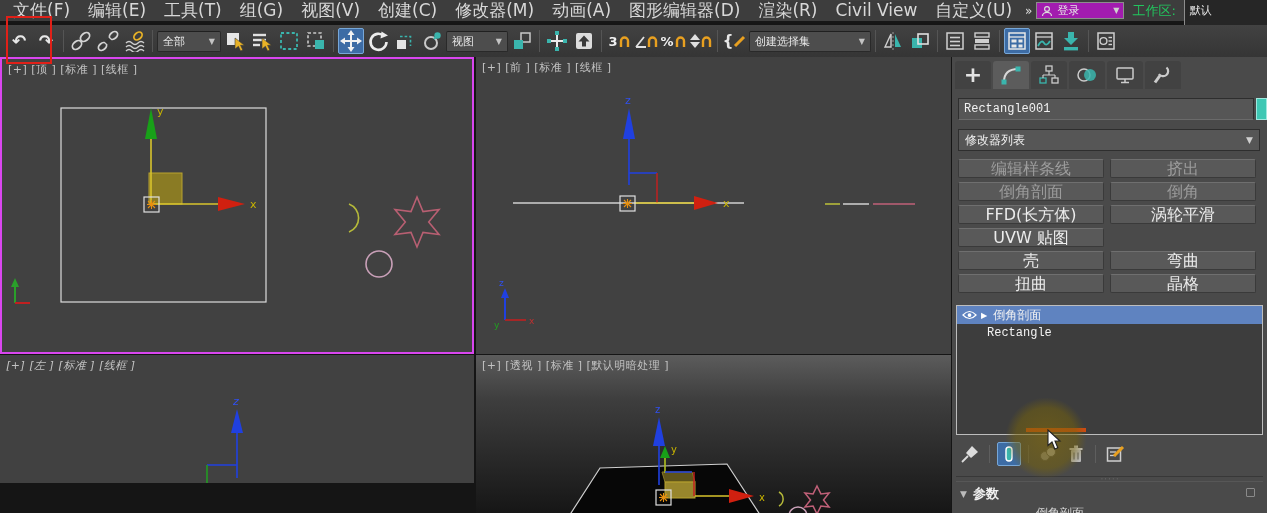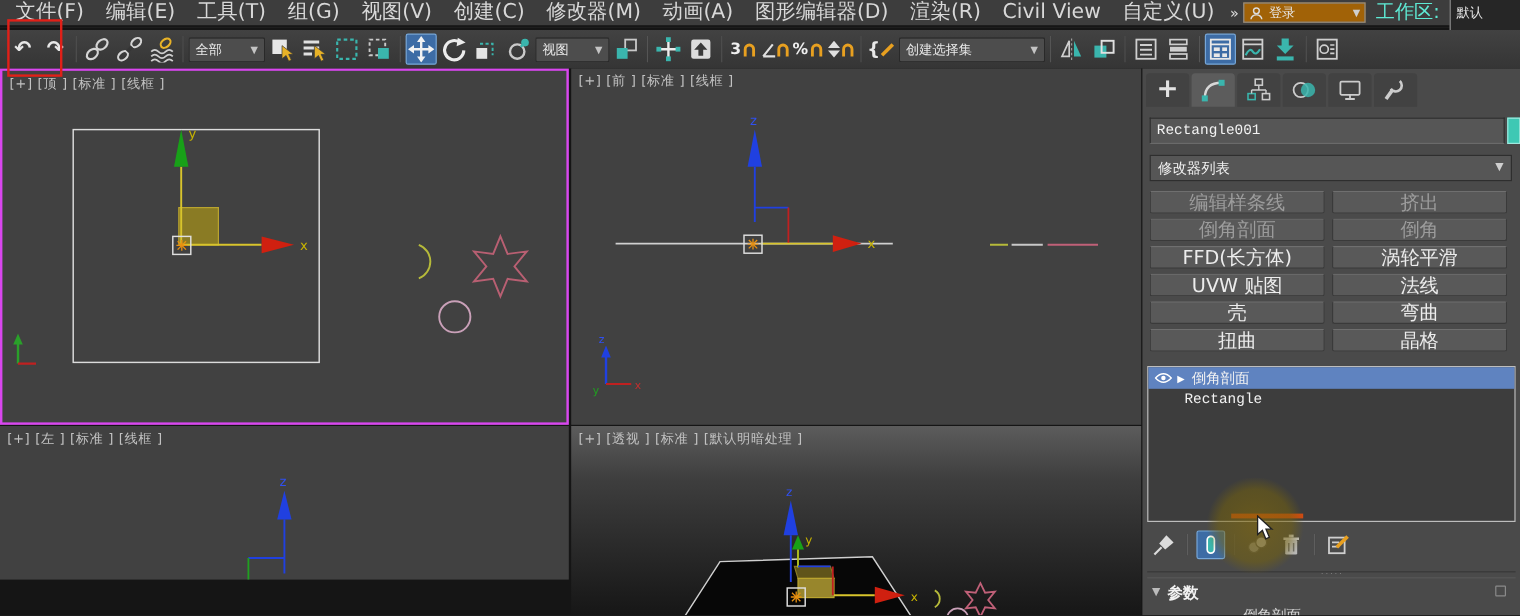--- a/index.html
+++ b/index.html
@@ -12,25 +12,25 @@
   
   .menubar {
     position:absolute; left:0; top:0; width:1267px; height:23px;
     background:#3d3d3d; display:flex; align-items:center; padding-left:4px;
     border-bottom:2px solid #161616; z-index:5;
   }
   .menu-item { font-size:17px; color:#d8d8d8; padding:0 9px; line-height:21px; white-space:nowrap; cursor:default; }
   .menu-chevron { color:#e0e0e0; font-size:12px; padding:0 4px; }
   .menu-right { margin-left:auto; display:flex; align-items:center; gap:8px; padding-right:2px; }
   .login-box {
-    width:102px; height:17px; background:#a16207; border:1px solid #8d8d8d;
+    width:88px; height:17px; background:#a21caf; border:1px solid #8d8d8d;
     display:flex; align-items:center; gap:4px; padding:0 4px; color:#e6e6e6; font-size:11px;
   }
   .login-box .caret { margin-left:auto; font-size:8px; color:#cfcfcf; }
-  .ws-label { color:#5eead4; font-size:16px; white-space:nowrap; }
+  .ws-label { color:#22c55e; font-size:13px; white-space:nowrap; }
   .ws-box {
     width:148px; height:30px; background:#262626; border:1px solid #8d8d8d;
     color:#e6e6e6; font-size:11px; display:flex; align-items:center; padding:0 5px;
   }
   
   .toolbar {
     position:absolute; left:0; top:25px; width:1267px; height:32px;
     background:linear-gradient(#424242,#353535); display:flex; align-items:center;
     gap:1px; padding-left:6px; z-index:5;
   }
@@ -46,21 +46,21 @@
     border-radius:2px; color:#e8e8e8; font-size:11px; display:flex; align-items:center;
     padding:0 5px; gap:4px; flex:none;
   }
   .tdrop .caret { font-size:8px; color:#c4c4c4; margin-left:auto; }
   .snapchar { font-size:13px; font-weight:bold; color:#efefef; margin-right:1px; }
   
   .vp { position:absolute; background:#414141; overflow:hidden; }
   .vp-label { position:absolute; left:6px; top:3px; font-size:11px; color:#c2c2c2; letter-spacing:.5px; white-space:nowrap; z-index:2; }
   #vp-top  { left:0;   top:57px;  width:474px; height:297px; border:2px solid #d946ef; }
   #vp-front{ left:476px;top:57px; width:475px; height:297px; }
-  #vp-left { left:0;   top:355px; width:474px; height:128px; }
+  #vp-left { left:0;   top:355px; width:474px; height:128px;font-style:italic; }
   #vp-persp{ left:476px;top:355px;width:475px; height:158px;
              background:linear-gradient(#5c5c5c 0%, #3e3e3e 28%, #161616 100%); }
   .vp svg { position:absolute; left:0; top:0; }
   
   .panel {
     position:absolute; left:952px; top:57px; width:315px; height:456px;
     background:#4a4a4a; z-index:4;
   }
   .ptabs { position:absolute; left:3px; top:4px; display:flex; gap:2px; }
   .ptab { width:36px; height:28px; display:flex; align-items:center; justify-content:center;
@@ -548,21 +548,20 @@
       <span class="caret">▼</span>
     </div>
 
     <div class="mbtn dim" style="left:6px;  top:102px">编辑样条线</div>
     <div class="mbtn dim" style="left:158px;top:102px">挤出</div>
     <div class="mbtn dim" style="left:6px;  top:125px">倒角剖面</div>
     <div class="mbtn dim" style="left:158px;top:125px">倒角</div>
     <div class="mbtn" style="left:6px;  top:148px">FFD(长方体)</div>
     <div class="mbtn" style="left:158px;top:148px">涡轮平滑</div>
     <div class="mbtn" style="left:6px;  top:171px">UVW 贴图</div>
-    <div class="mbtn" style="left:158px;top:171px">法线</div>
     <div class="mbtn" style="left:6px;  top:194px">壳</div>
     <div class="mbtn" style="left:158px;top:194px">弯曲</div>
     <div class="mbtn" style="left:6px;  top:217px">扭曲</div>
     <div class="mbtn" style="left:158px;top:217px">晶格</div>
 
     <div class="stackbox">
       <div class="stackrow sel">
         <span class="eye">
           <svg width="15" height="10" viewBox="0 0 16 10">
             <path d="M1,5 Q8,-2.5 15,5 Q8,12.5 1,5 Z" fill="none" stroke="#ffffff" stroke-width="1.2"></path>

